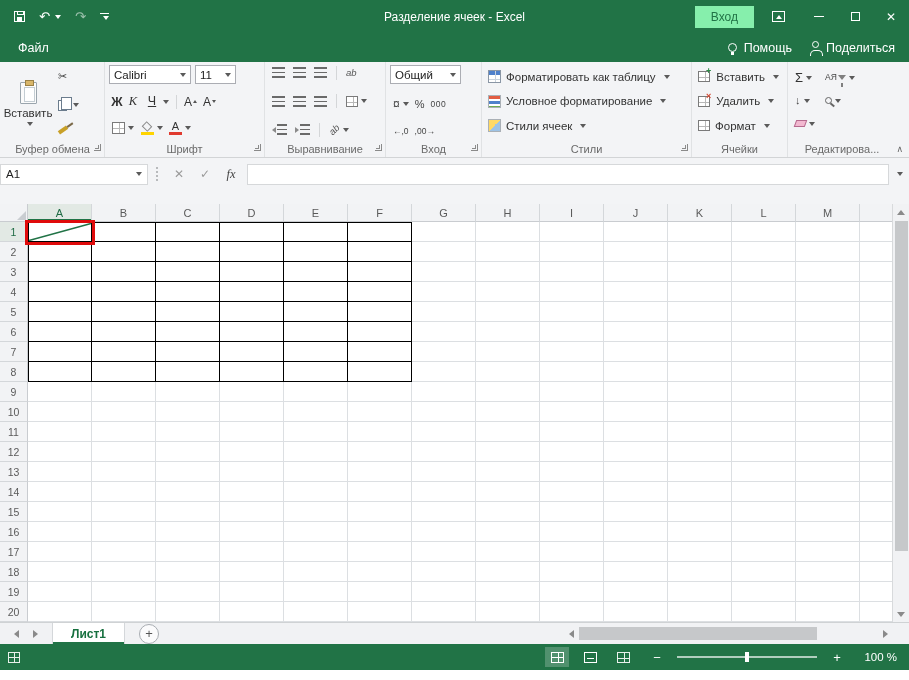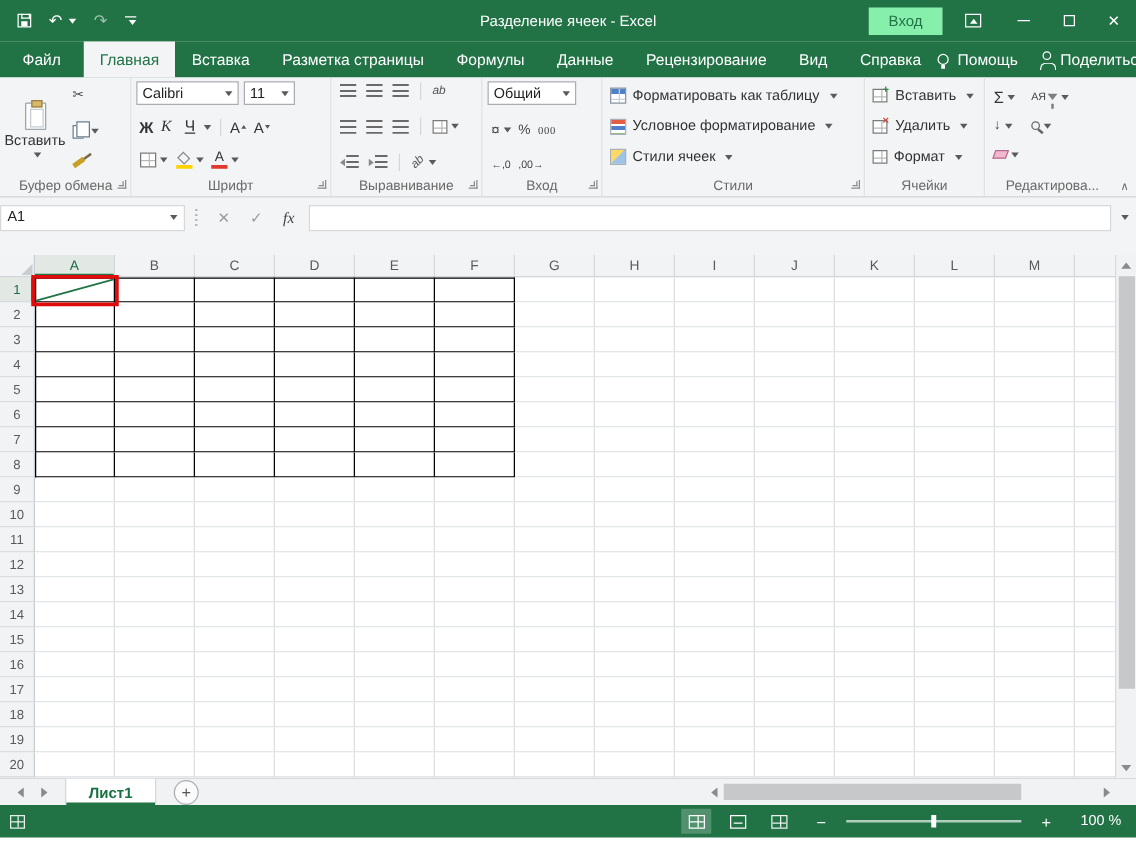--- a/index.html
+++ b/index.html
@@ -82,21 +82,21 @@
 .i-pane.sm{width:12px;height:11px;}
 .i-lines{width:13px;height:11px;display:inline-block;background:repeating-linear-gradient(to bottom,#6a6a6a 0 1.6px,transparent 1.6px 4.6px);}
 .i-lines.sm{width:10px;}
 .g-align .rrow{gap:2px;}
 .wrap-ab{font-size:9.5px;color:#555;font-style:italic;}
 .i-orient{display:inline-block;transform:rotate(-45deg);font-size:9.5px;color:#555;font-style:italic;}
 .tri-l{display:inline-block;width:0;height:0;border-top:4px solid transparent;border-bottom:4px solid transparent;border-right:5px solid #8a8a8a;}
 .tri-r{display:inline-block;width:0;height:0;border-top:4px solid transparent;border-bottom:4px solid transparent;border-left:5px solid #8a8a8a;}
 .tri-l.xs,.tri-r.xs{border-top-width:3px;border-bottom-width:3px;border-left-width:4px;border-right-width:4px;margin-right:1px;}
 .cur{font-size:12px;}
-.th{font-size:8.5px;letter-spacing:.5px;font-family:Liberation Serif, serif;}
+.th{font-size:8.5px;letter-spacing:.5px;}
 .decg{font-size:8.5px;white-space:nowrap;}
 .menu-row{display:flex;align-items:center;gap:5px;height:23px;font-size:11.5px;color:#333;white-space:nowrap;padding-left:2px;}
 .i-cond{width:13px;height:13px;border:1px solid #aab0b6;background:linear-gradient(to bottom,#e25d43 0 3px,#fff 3px 5px,#4f81cb 5px 8px,#fff 8px 10px,#6fae53 10px 13px);flex:none;}
 .i-ftable{width:13px;height:13px;border:1px solid #8a96a5;background-image:linear-gradient(#c9d2dc,#c9d2dc),linear-gradient(#c9d2dc,#c9d2dc),linear-gradient(to bottom,#4f81cb 0 4px,#fff 4px);background-size:100% 1px,1px 100%,100% 100%;background-position:0 8px,6px 0,0 0;background-repeat:no-repeat;flex:none;}
 .i-cstyles{width:13px;height:13px;border:1px solid #aab0b6;background:linear-gradient(135deg,#ffd965 0 50%,#9dc3e6 50% 100%);flex:none;}
 .cellicon{display:inline-flex;align-items:flex-start;line-height:1;}
 .badge{font-size:9px;font-weight:bold;margin-left:-4px;margin-top:-4px;}
 .badge.green{color:#2e8b46;}
 .badge.red{color:#d2452f;}
 .ed-grid{display:grid;grid-template-columns:auto auto;grid-auto-rows:23px;align-items:center;column-gap:4px;padding-top:1px;}
@@ -204,30 +204,20 @@
         <span class="i-max"></span>
       </span>
     <span class="wbtn">
         <span>✕</span>
       </span>
   </div>
 </header>
 
 <nav class="tabsrow">
   <div class="tab file">Файл</div>
-  <div class="tabs-holder">
-      <div class="tab active">Главная</div>
-      <div class="tab">Вставка</div>
-      <div class="tab">Разметка страницы</div>
-      <div class="tab">Формулы</div>
-      <div class="tab">Данные</div>
-      <div class="tab">Рецензирование</div>
-      <div class="tab">Вид</div>
-      <div class="tab">Справка</div>
-    </div>
   <div class="tabs-right">
     <span class="helpitem">
         <span class="i-bulb"></span>
         <span>Помощь</span>
       </span>
     <span class="helpitem">
         <span class="i-person"></span>
         <span>Поделиться</span>
       </span>
   </div>

